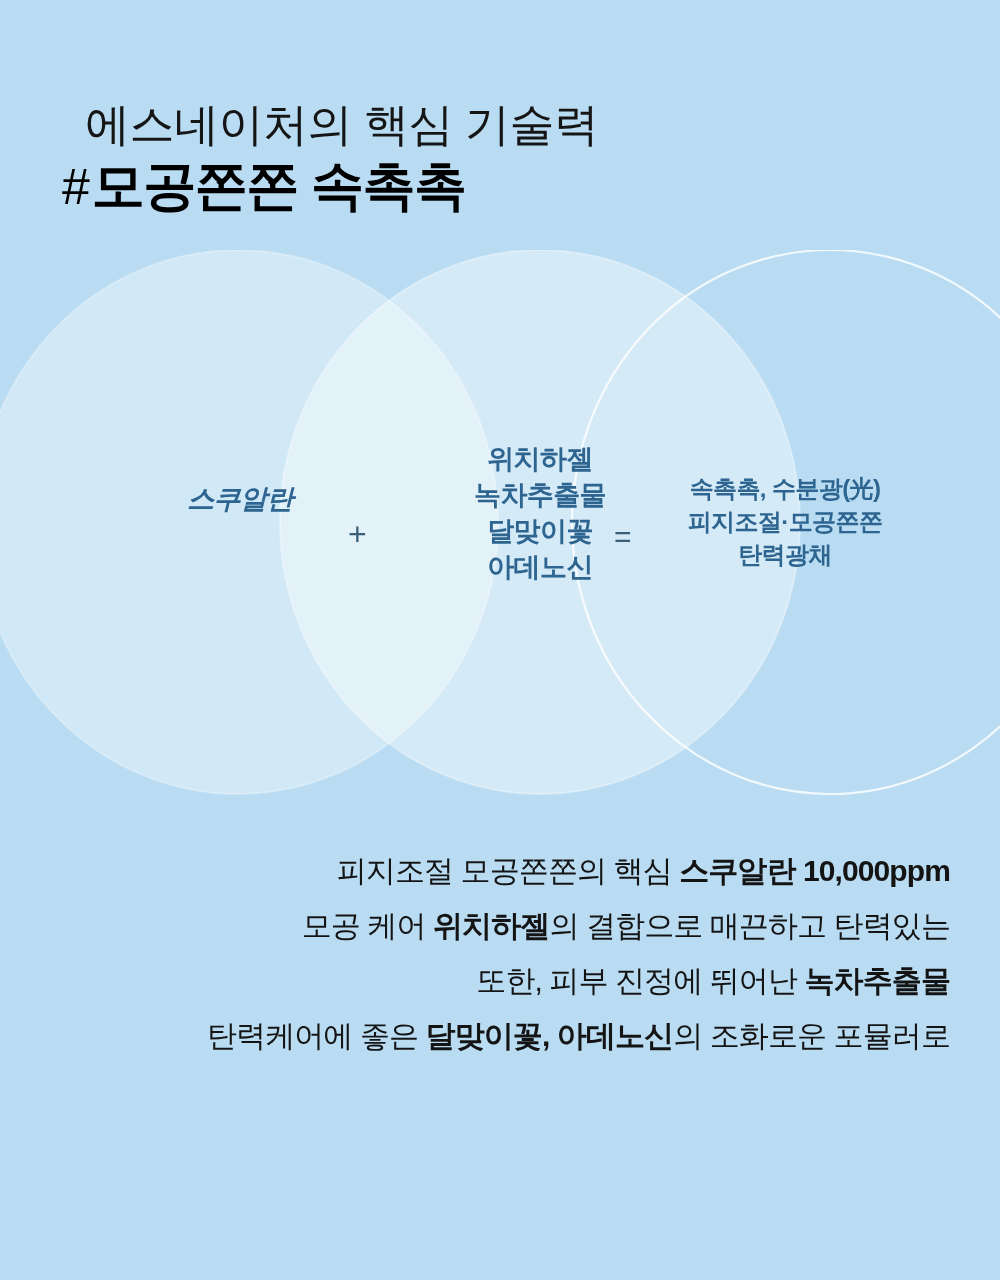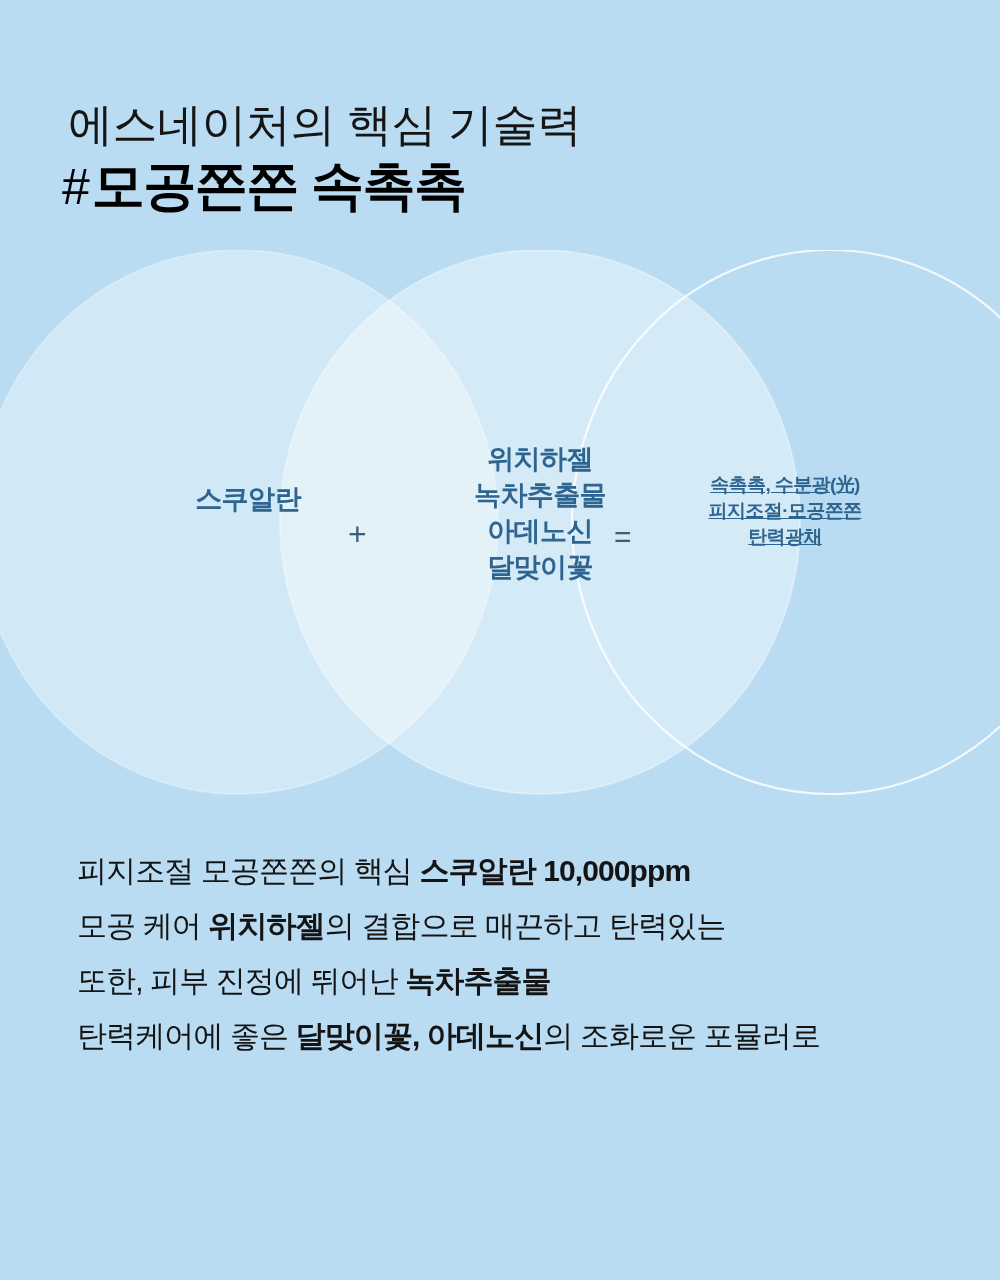--- a/index.html
+++ b/index.html
@@ -29,21 +29,21 @@
     top: 98px;
     width: 880px;
   }
   .heading-sub {
     font-size: 45px;
     font-weight: 300;
     letter-spacing: -0.5px;
     color: #151515;
     line-height: 1.18;
     white-space: nowrap;
-    margin-left: 6px;
+    margin-left: 23px;
   }
   .heading-main {
     font-size: 53px;
     font-weight: 800;
     letter-spacing: -1.5px;
     color: #000000;
     line-height: 1.16;
     white-space: nowrap;
     margin-top: 4px;
   }
@@ -79,40 +79,40 @@
   .venn-label {
     position: absolute;
     text-align: center;
     color: #2d6590;
     font-weight: 700;
     letter-spacing: -0.6px;
   }
   .venn-label .ln { display: block; }
 
   #venn-label-left {
-    left: 118px;
+    left: 110px;
     top: 232px;
     width: 260px;
     font-size: 27px;
     line-height: 1.33;
+    font-style: italic;
   }
   #venn-label-mid {
     left: 405px;
     top: 192px;
     width: 270px;
     font-size: 27px;
     line-height: 1.33;
   }
   #venn-label-right {
     left: 640px;
     top: 222px;
     width: 290px;
-    font-size: 19px;
+    font-size: 24px;
     line-height: 1.38;
-    text-decoration: underline;
   }
 
   .venn-op {
     position: absolute;
     color: #3c5f78;
     font-weight: 400;
     font-size: 32px;
     line-height: 1;
   }
   #venn-op-plus {
@@ -121,23 +121,24 @@
   }
   #venn-op-equals {
     left: 614px;
     top: 272px;
     font-size: 30px;
   }
 
   
   .body-block {
     position: absolute;
-    left: 77px;
+    left: 50px;
     top: 843px;
     width: 900px;
+    text-align: right;
   }
   .body-line {
     font-size: 30px;
     font-weight: 400;
     color: #141414;
     line-height: 55px;
     letter-spacing: -0.9px;
     white-space: nowrap;
   }
   .body-line b {
@@ -178,22 +179,22 @@
 
     <div class="venn-label" id="venn-label-left">
       <span class="ln">스쿠알란</span>
     </div>
 
     <div class="venn-op" id="venn-op-plus">+</div>
 
     <div class="venn-label" id="venn-label-mid">
       <span class="ln">위치하젤</span>
       <span class="ln">녹차추출물</span>
+      <span class="ln">달맞이꽃</span>
       <span class="ln">아데노신</span>
-      <span class="ln">달맞이꽃</span>
     </div>
 
     <div class="venn-op" id="venn-op-equals">=</div>
 
     <div class="venn-label" id="venn-label-right">
       <span class="ln">속촉촉, 수분광(光)</span>
       <span class="ln">피지조절·모공쫀쫀</span>
       <span class="ln">탄력광채</span>
     </div>
   </div>

